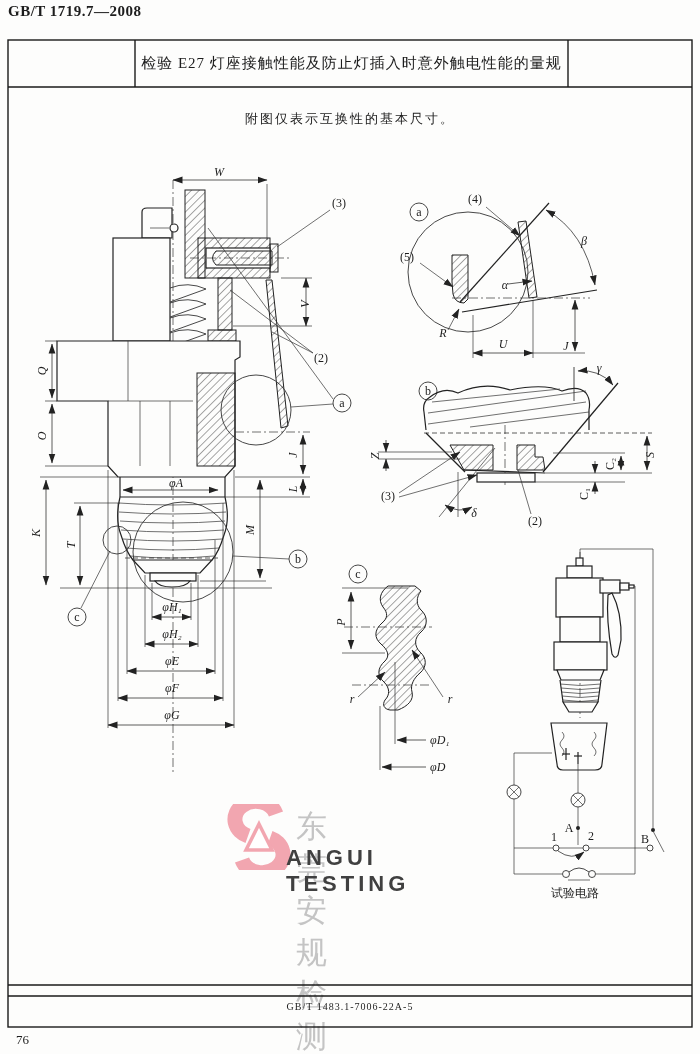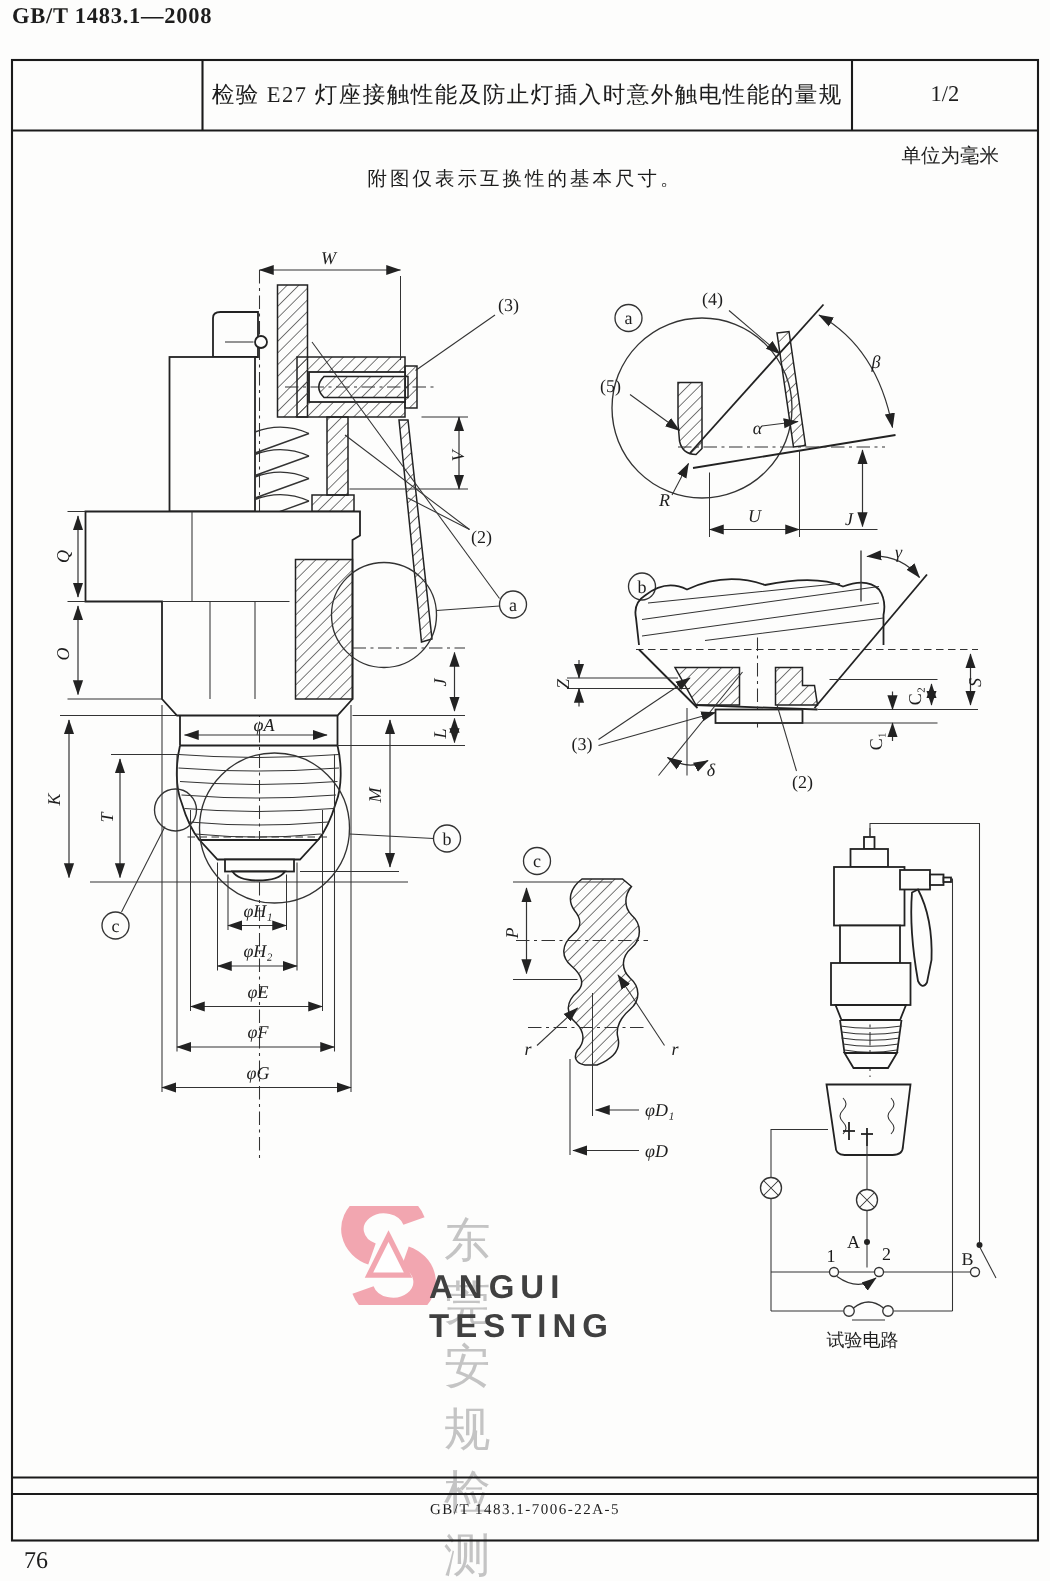--- a/index.html
+++ b/index.html
@@ -6,21 +6,21 @@
   .page{position:relative;width:700px;height:1054px;background:#fdfdfc;overflow:hidden;
         font-family:"Liberation Serif",serif;color:#1d1d1d;}
   .abs{position:absolute;}
   .std-code{left:8px;top:3px;font-size:15px;font-weight:bold;letter-spacing:.5px;z-index:3;}
   .cell{display:flex;align-items:center;justify-content:center;z-index:3;border-radius:11px;}
   .title-cell{left:135px;top:40px;width:433px;height:47px;font-size:15px;letter-spacing:1px;}
   .sheet-cell{left:568px;top:40px;width:124px;height:47px;font-size:15px;}
   .units{top:95px;left:0;width:666px;text-align:right;font-size:13px;z-index:3;}
   .caption{top:110px;left:0;width:700px;text-align:center;font-size:13px;letter-spacing:2px;z-index:3;}
   .footer-code{top:1001px;left:0;width:100%;text-align:center;font-size:10px;letter-spacing:1px;z-index:3;}
-  .page-num{top:1032px;left:16px;font-size:16px;z-index:3;}
+  .page-num{top:1032px;left:16px;font-size:13px;z-index:3;}
   .wm{z-index:0;}
   .wm-cn{left:296px;top:806px;font-size:31px;color:#c4c4c4;letter-spacing:2px;
          font-family:"Liberation Sans",sans-serif;}
   .wm-en{left:286px;top:845px;font-size:22px;font-weight:bold;letter-spacing:4px;color:#404040;
          font-family:"Liberation Sans",sans-serif;}
   svg.art{position:absolute;left:0;top:0;z-index:2;}
   svg text{font-family:"Liberation Serif",serif;fill:#1d1d1d;font-size:12px;}
   .it{font-style:italic;}
   .ol{stroke:#222;stroke-width:1.2;fill:none;}
   .olw{stroke:#222;stroke-width:1.2;fill:#fdfdfc;}
@@ -40,24 +40,22 @@
   <div class="abs wm">
     <svg class="abs" style="left:226px;top:804px" width="66" height="66" viewBox="0 0 66 66">
       <path d="M50,10 A21,18 0 1 0 22,32" stroke="#f2a6b0" stroke-width="15" fill="none"></path>
       <path d="M16,56 A21,18 0 1 0 44,34" stroke="#f2a6b0" stroke-width="15" fill="none"></path>
       <polygon points="33,20 46,46 20,46" fill="#ffffff" stroke="#f2a6b0" stroke-width="3.5"></polygon>
     </svg>
     <div class="abs wm-cn">东莞安规检测</div>
     <div class="abs wm-en">ANGUI TESTING</div>
   </div>
 
-  <div class="abs std-code">GB/T 1483.1—2008</div>
+  <div class="abs std-code">GB/T 1719.7—2008</div>
   <div class="abs cell title-cell">检验 E27 灯座接触性能及防止灯插入时意外触电性能的量规</div>
-  <div class="abs cell sheet-cell">1/2</div>
-  <div class="abs units">单位为毫米</div>
   <div class="abs caption">附图仅表示互换性的基本尺寸。</div>
   <div class="abs footer-code">GB/T 1483.1-7006-22A-5</div>
   <div class="abs page-num">76</div>
 
   <svg class="art" width="700" height="1054" viewBox="0 0 700 1054">
     <defs>
       <pattern id="h1" patternUnits="userSpaceOnUse" width="5.5" height="5.5" patternTransform="rotate(45)">
         <line x1="0" y1="0" x2="0" y2="5.5" stroke="#3a3a3a" stroke-width="0.9"></line>
       </pattern>
       <marker id="ah" viewBox="0 0 10 8" refX="9.5" refY="4" markerWidth="10" markerHeight="8" markerUnits="userSpaceOnUse" orient="auto-start-reverse">

